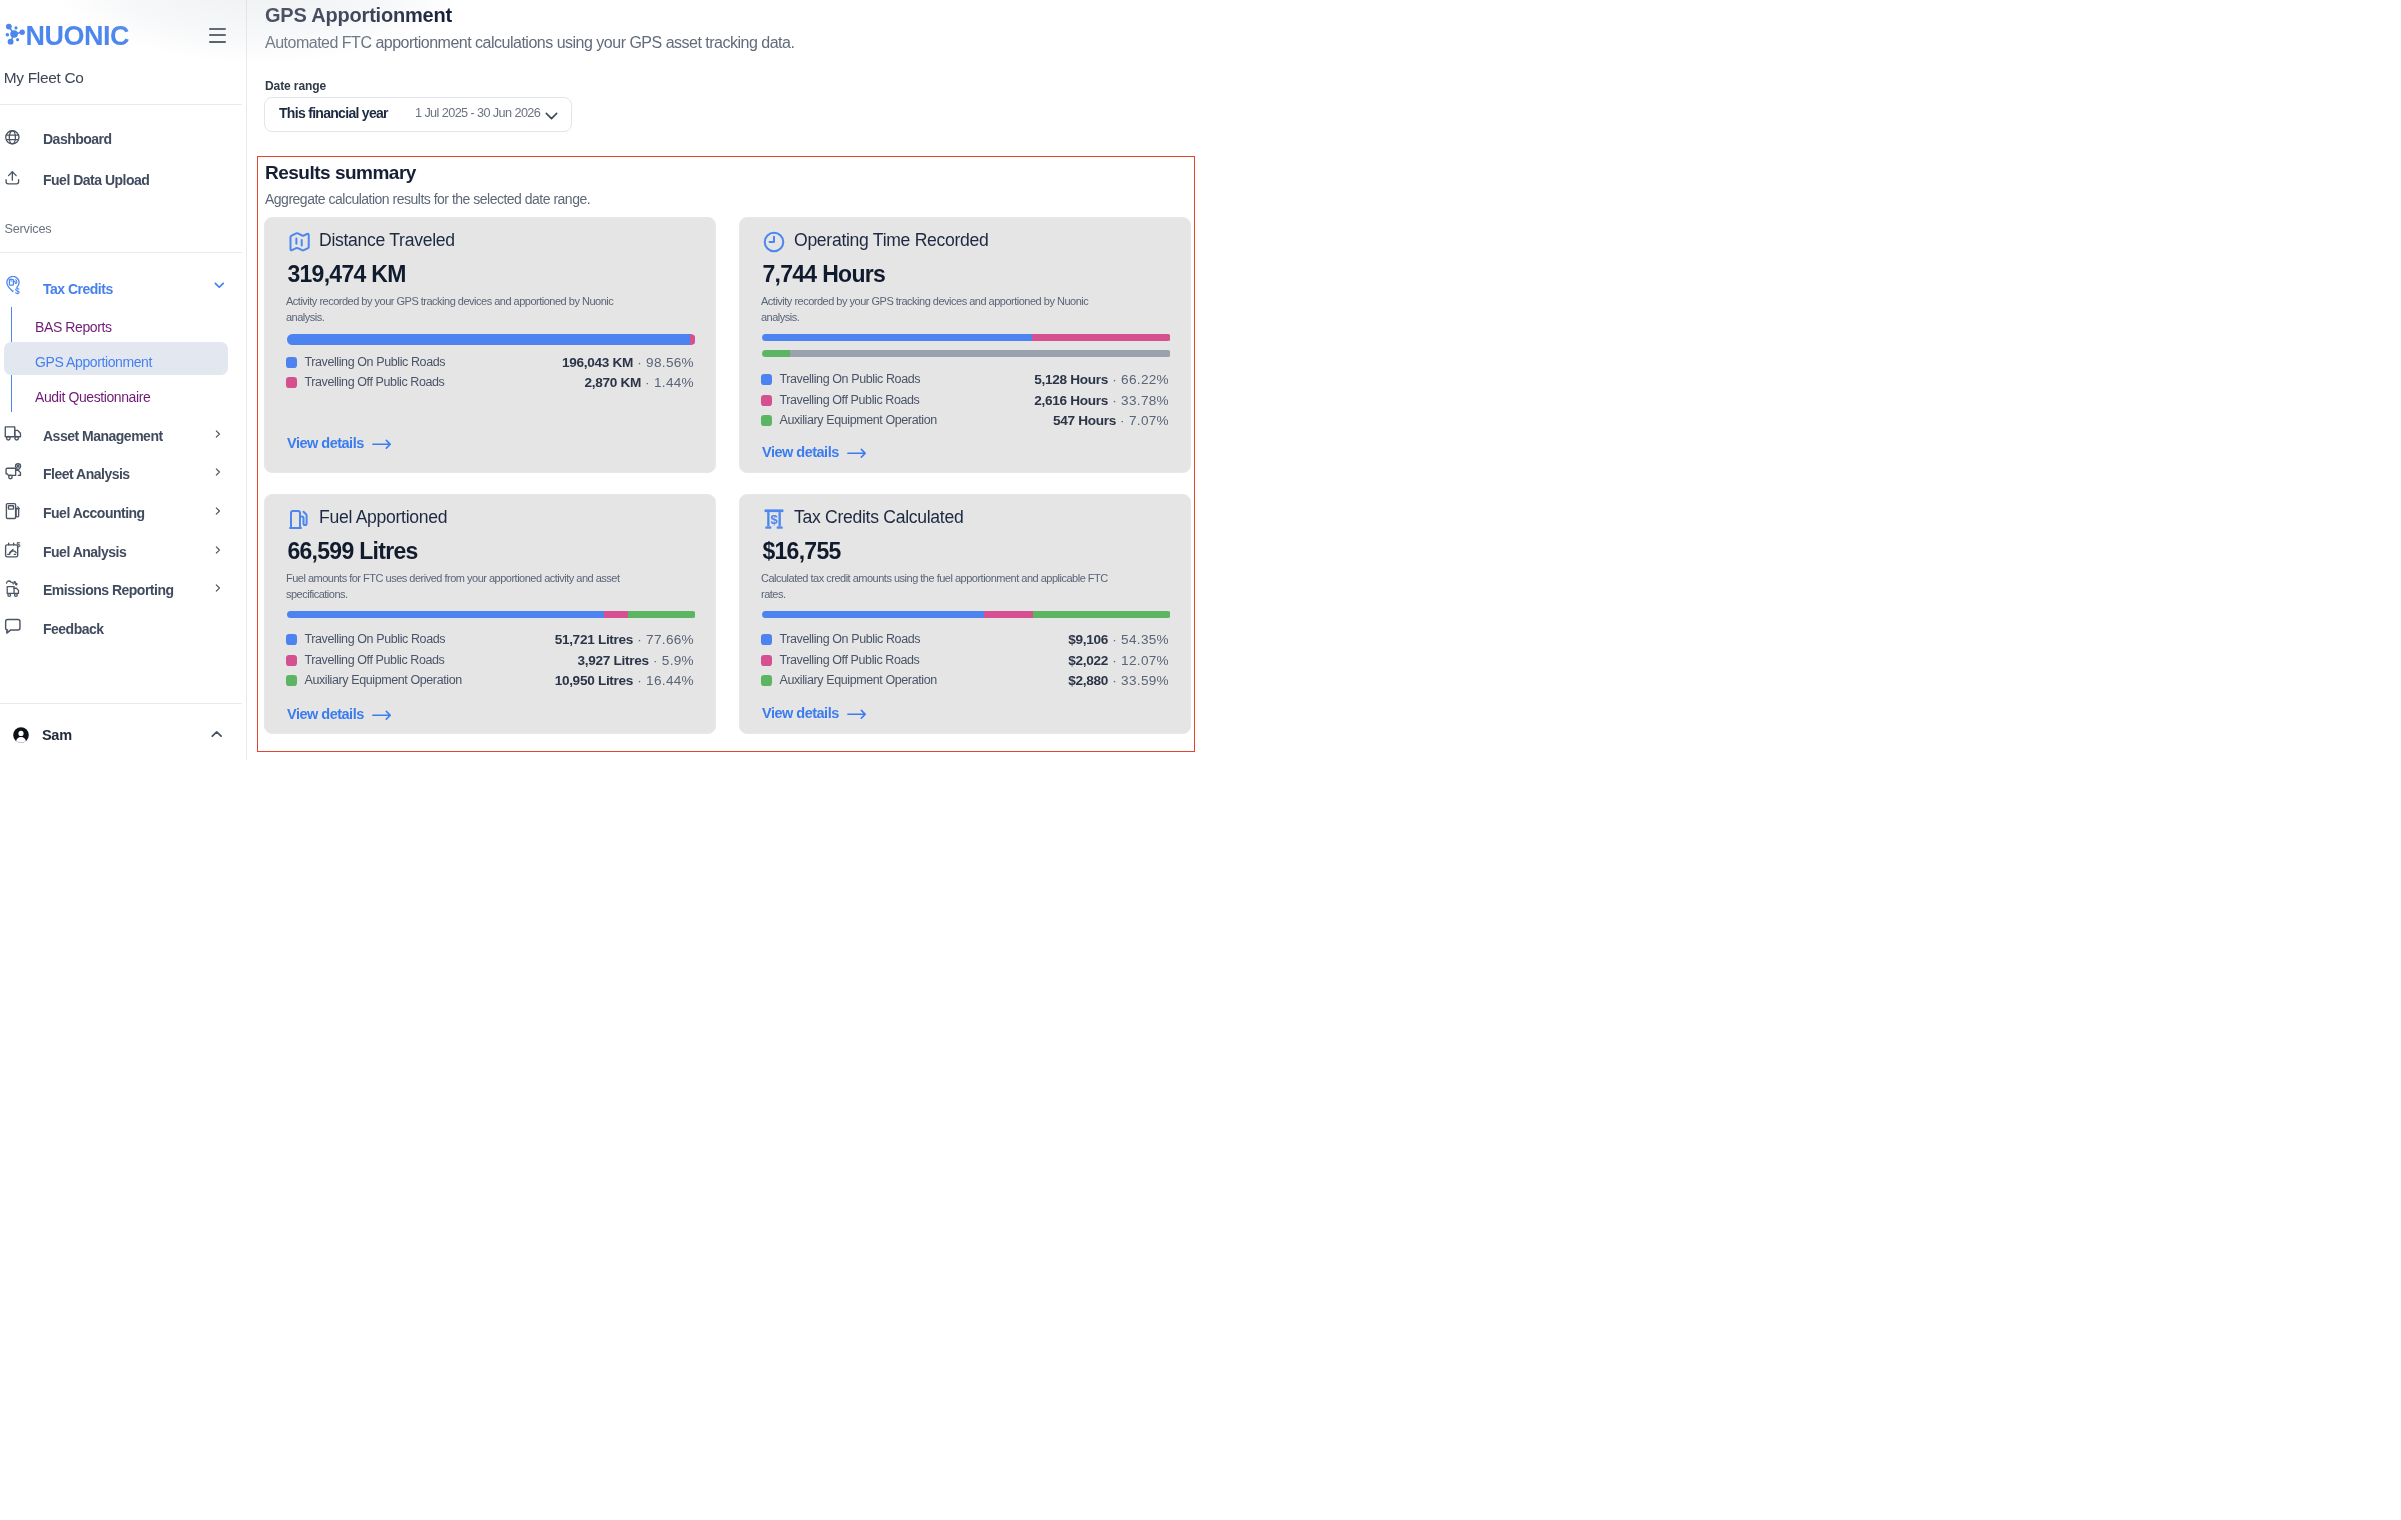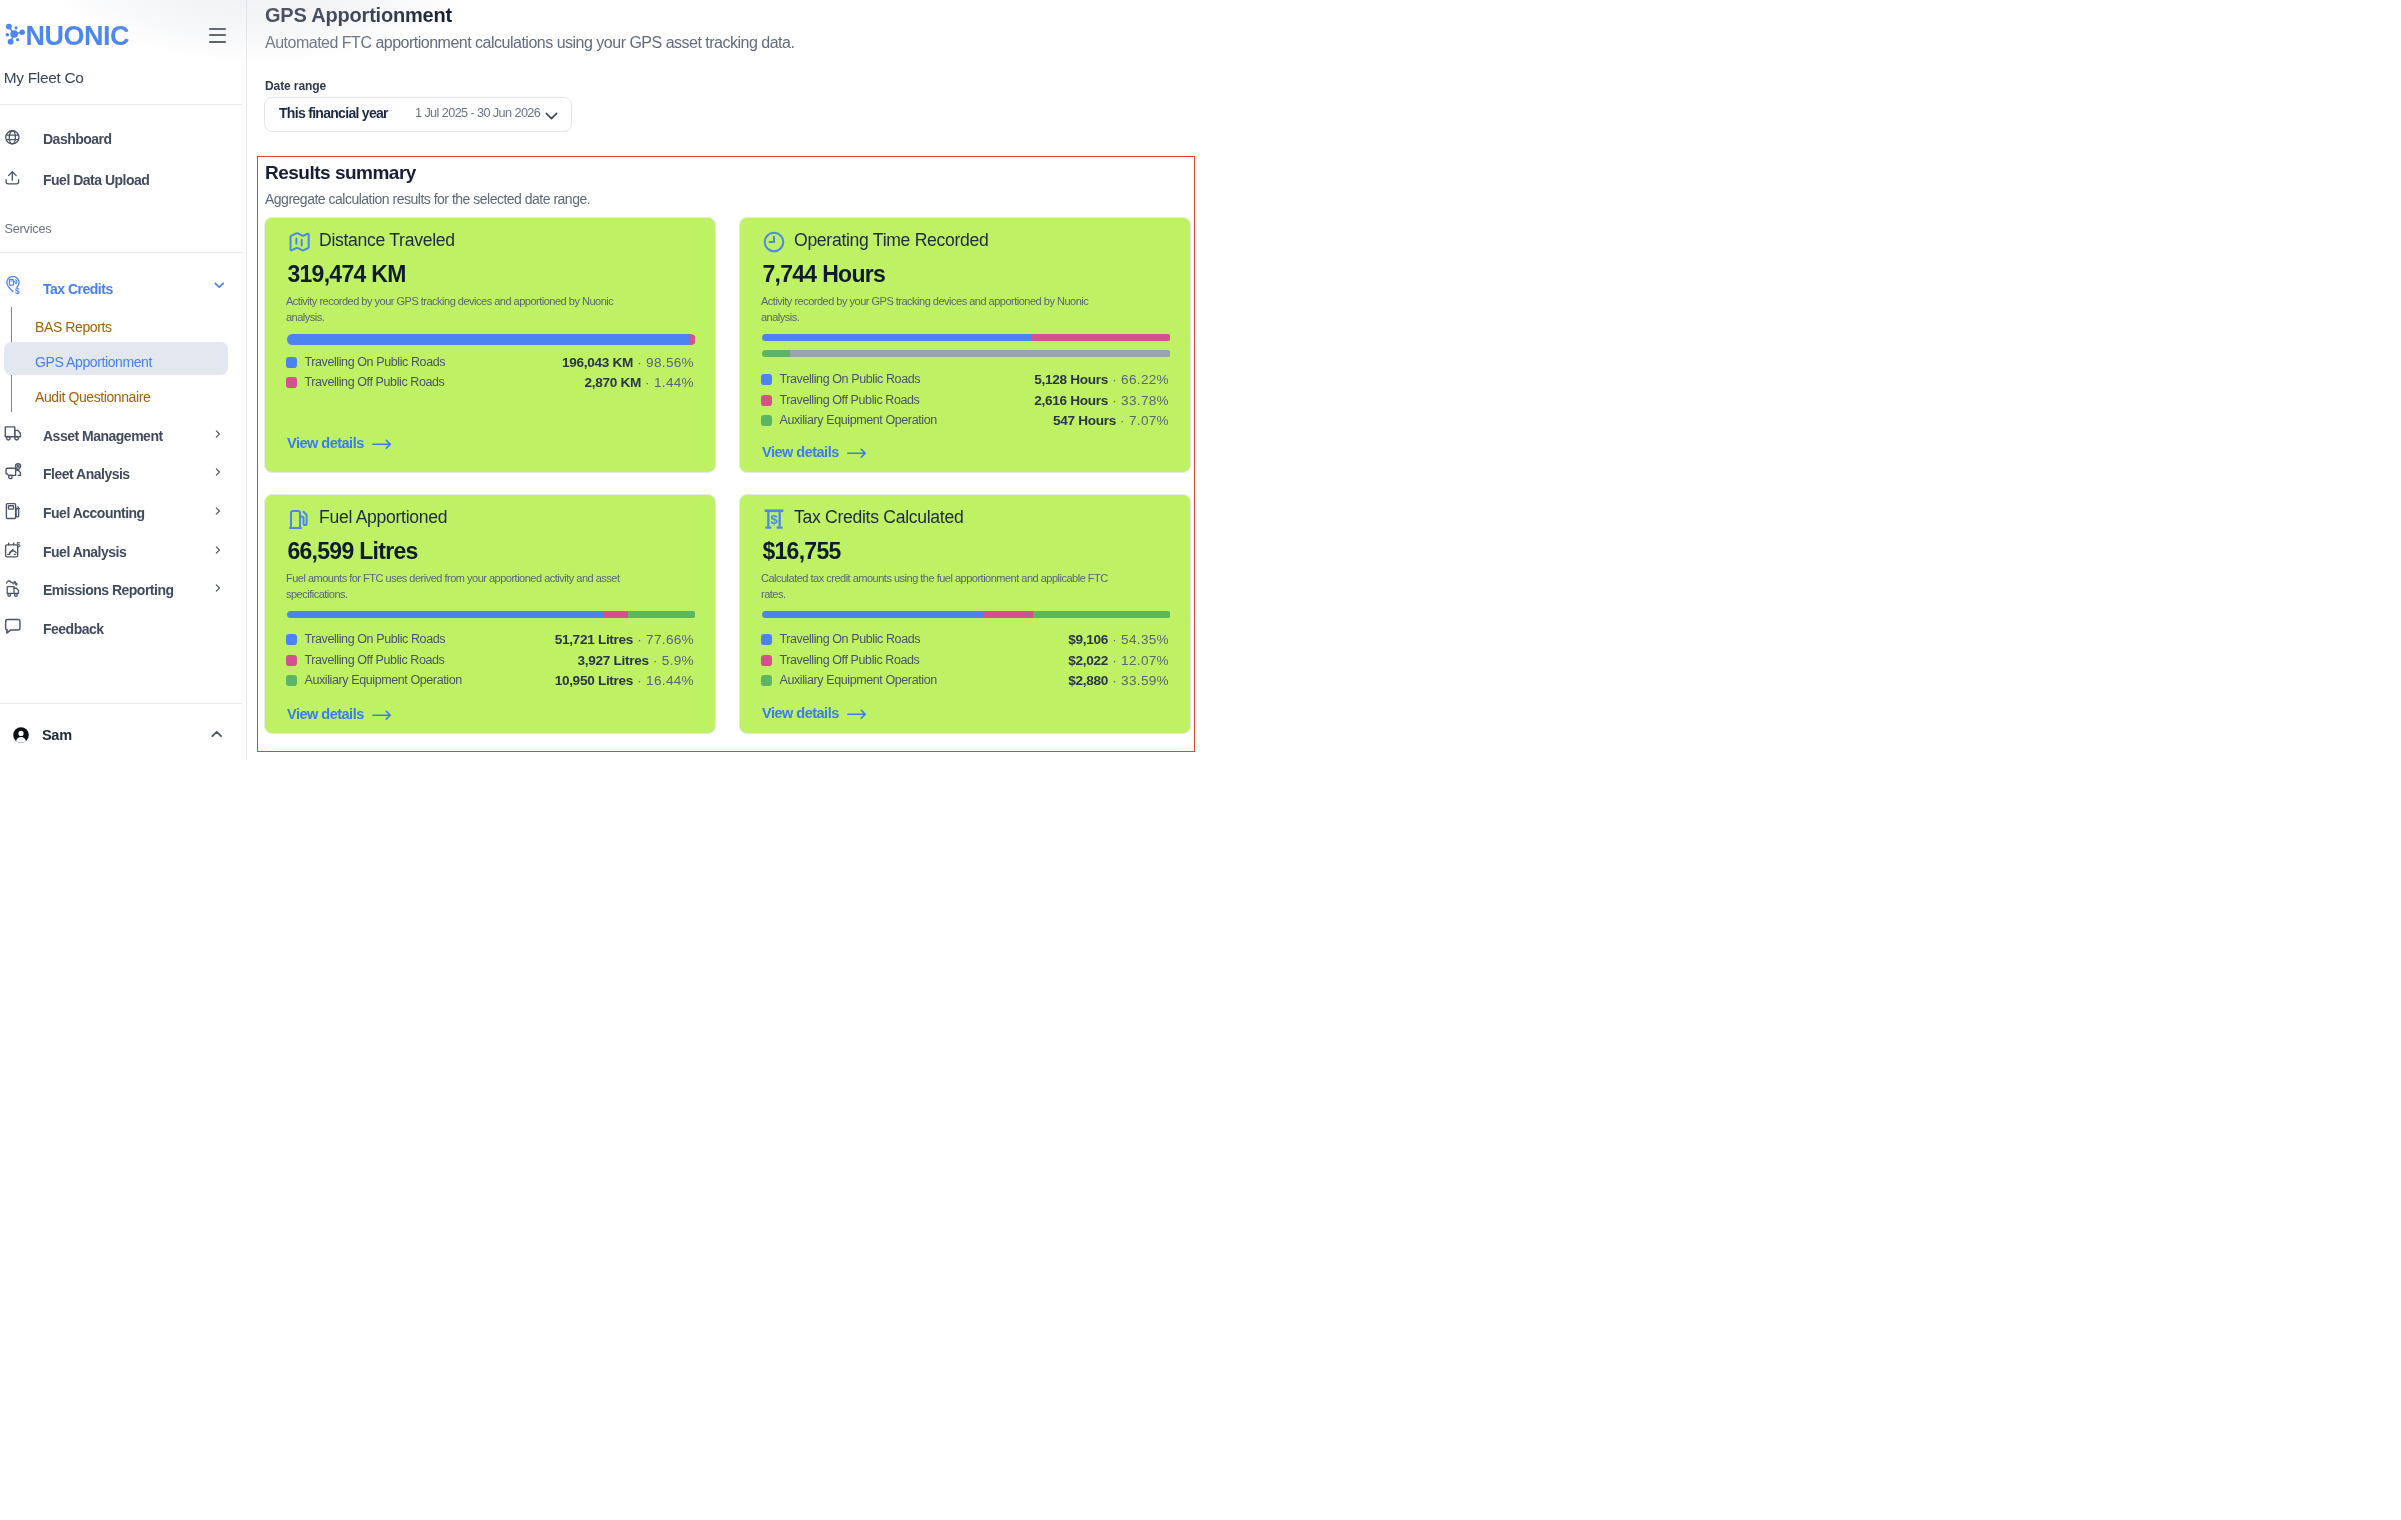--- a/index.html
+++ b/index.html
@@ -10,26 +10,26 @@
 #haze { position:absolute; left:0; top:-70px; width:791px; height:202px;
   background:radial-gradient(ellipse 290px 132px at 259px 35px, rgba(208,212,220,.42), rgba(218,222,229,.20) 55%, rgba(255,255,255,0) 75%);
   pointer-events:none; z-index:5; }
 
 #side { position:absolute; left:0; top:0; width:247px; height:760px;
   border-right:0.9px solid #e7e9ee; background:#fff; }
 #side .sep { position:absolute; left:0; width:242px; height:0.9px; background:#e8eaee; }
 .navtxt { position:absolute; left:43px; font-size:14px; letter-spacing:-0.5px;
   color:#414b5e; font-weight:bold; line-height:1; white-space:nowrap; }
 .subtxt { position:absolute; left:35px; font-size:14px; letter-spacing:-0.4px;
-  color:#a16207; line-height:1; white-space:nowrap; }
+  color:#701a75; line-height:1; white-space:nowrap; }
 .navico { position:absolute; left:4.4px; width:16.7px; height:16.7px; }
 .chevR { position:absolute; left:214px; width:8px; height:8px; }
 #redbox { position:absolute; left:257px; top:156px; width:938px; height:596px;
   border:1.3px solid #e8432b; z-index:4; }
-.card { position:absolute; width:452px; background:#bef264; border:0.9px solid #e6e8ec;
+.card { position:absolute; width:452px; background:#e5e5e5; border:0.9px solid #e6e8ec;
   border-radius:8px; }
 .ctitle { position:absolute; left:54px; top:14px; font-size:17.6px; line-height:1;
   letter-spacing:-0.3px; color:#1d2940; white-space:nowrap; }
 .cico { position:absolute; left:21.5px; top:12px; width:24px; height:24px; }
 .bignum { position:absolute; left:22.4px; top:45px; font-size:23px; font-weight:bold;
   line-height:1; letter-spacing:-0.7px; color:#111b2e; white-space:nowrap; }
 .cdesc { position:absolute; left:21px; top:76px; font-size:11px; line-height:15.7px;
   letter-spacing:-0.5px; color:#5a6577; white-space:nowrap; }
 .bar { position:absolute; left:21.5px; width:409px; border-radius:5.3px; overflow:hidden;
   display:flex; }

